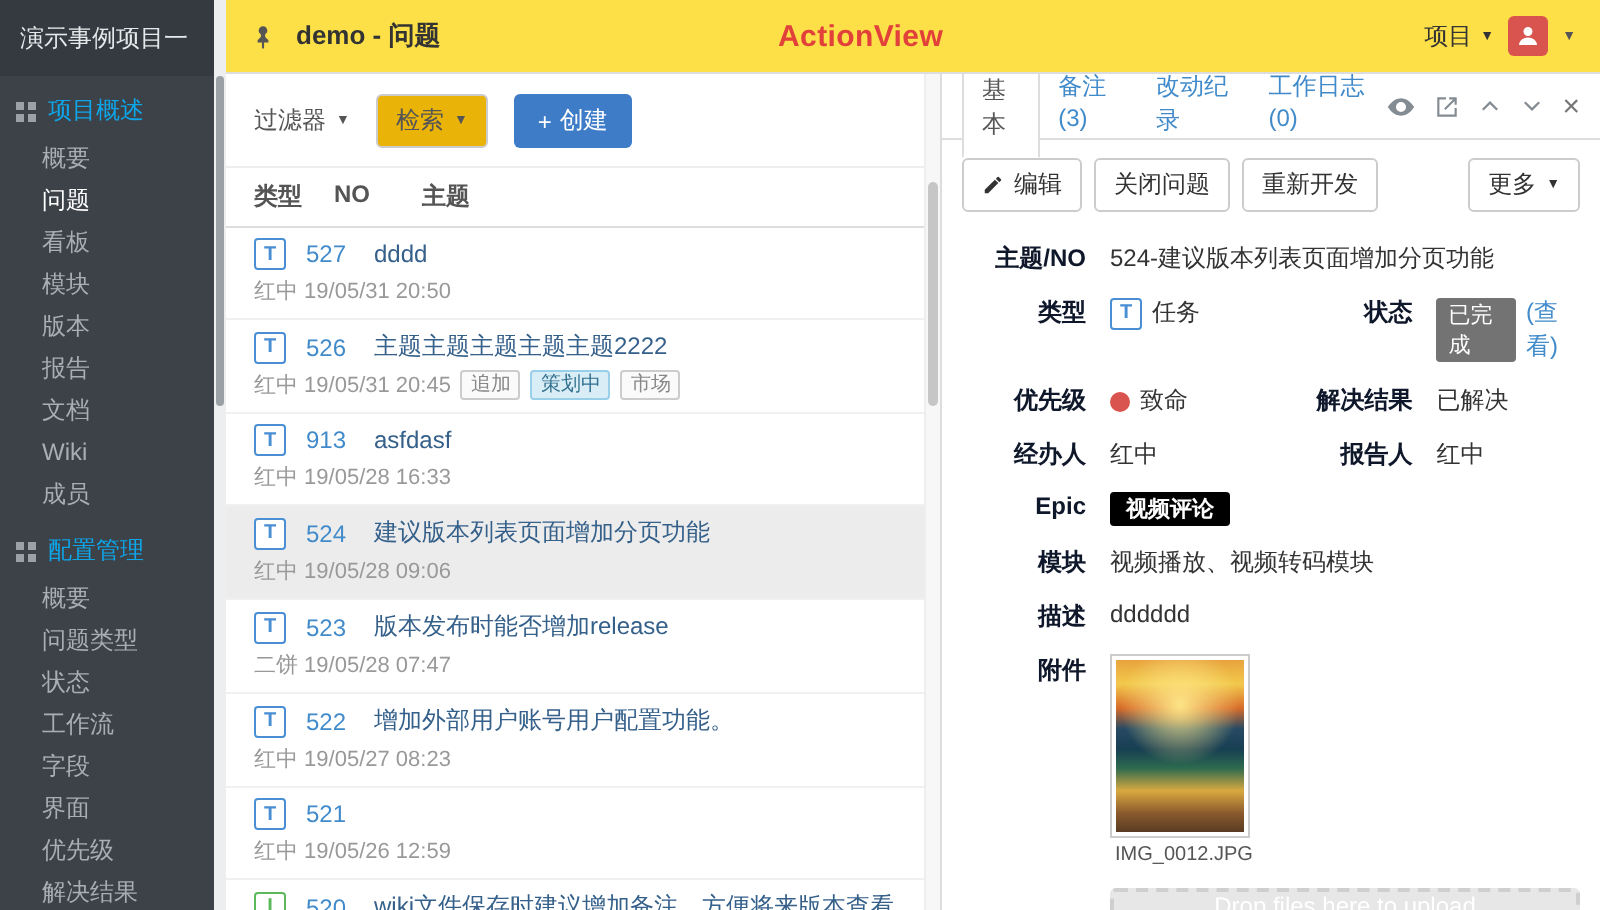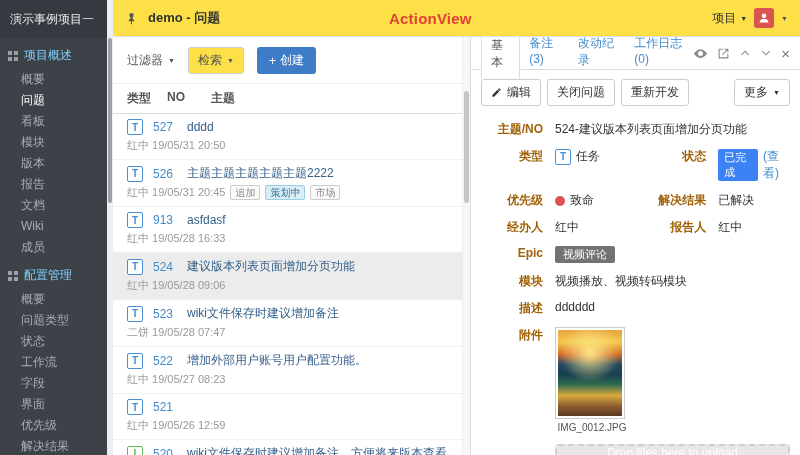--- a/index.html
+++ b/index.html
@@ -3,21 +3,21 @@
 <meta charset="utf-8">
 <style>
   * { margin:0; padding:0; box-sizing:border-box; }
   html,body { width:800px; height:455px; overflow:hidden; }
   body { font-family:"Liberation Sans","DejaVu Sans",sans-serif; font-size:12px; color:#333; background:#fff; }
   .app { display:flex; width:800px; height:455px; }
 
   
   .sidebar { width:113px; flex-shrink:0; background:#3c4248; color:#b6bcc1; position:relative; overflow:hidden; }
   .sidebar-header { height:38px; display:flex; align-items:center; padding:0 10px; background:#343a3f; color:#e6e9eb; font-size:12px; white-space:nowrap; }
-  .section-title { display:flex; align-items:center; gap:6px; padding:9px 8px 5px 8px; color:#7dd3fc; font-size:12px; white-space:nowrap; }
+  .section-title { display:flex; align-items:center; gap:6px; padding:9px 8px 5px 8px; color:#0ea5e9; font-size:12px; white-space:nowrap; }
   .sec-icon { display:inline-flex; color:#9aa1a7; }
   .side-item { padding:4px 8px 4px 21px; font-size:12px; color:#a7aeb4; cursor:pointer; white-space:nowrap; line-height:13px; }
   .side-item.active { color:#ffffff; }
   .sidebar-scroll { position:absolute; top:0; right:0; width:6px; height:100%; background:#edeef0; }
   .sidebar-scroll .thumb { position:absolute; top:38px; left:1px; width:4px; height:165px; background:#9aa0a5; border-radius:2px; }
 
   
   .main { flex:1; display:flex; flex-direction:column; min-width:0; }
   .topbar { position:relative; height:37px; flex-shrink:0; background:#fde047; border-bottom:1px solid #ddd; display:flex; align-items:center; gap:10px; padding:0 12px; }
   .pin-btn { color:#555; display:inline-flex; cursor:pointer; }
@@ -27,21 +27,21 @@
   .project-menu { color:#333; font-size:12px; display:inline-flex; align-items:center; gap:4px; cursor:pointer; }
   .caret { font-size:7px; line-height:1; color:inherit; }
   .avatar { width:20px; height:20px; border-radius:3px; display:inline-flex; align-items:center; justify-content:center; cursor:pointer; }
 
   .content { display:flex; flex:1; min-height:0; }
 
   
   .list-panel { width:357px; flex-shrink:0; position:relative; overflow:hidden; background:#fff; }
   .list-toolbar { display:flex; align-items:center; gap:13px; padding:10px 12px 9px 14px; }
   .dd-plain { color:#555; display:inline-flex; align-items:center; gap:5px; cursor:pointer; }
-  .dd-boxed { border:1px solid #ccc; border-radius:3px; padding:4px 9px; color:#555; display:inline-flex; align-items:center; gap:5px; cursor:pointer; background:#fde047; }
+  .dd-boxed { border:1px solid #ccc; border-radius:3px; padding:4px 9px; color:#555; display:inline-flex; align-items:center; gap:5px; cursor:pointer; background:#eab308; }
   .create-btn { border:none; border-radius:3px; color:#fff; padding:5px 12px; font-size:12px; display:inline-flex; align-items:center; gap:4px; cursor:pointer; }
   .list-head { display:flex; padding:6px 12px 6px 14px; font-weight:bold; color:#555; border-top:1px solid #eee; border-bottom:1px solid #ddd; }
   .col-type { width:40px; }
   .col-no { width:44px; }
   .col-subject { flex:1; }
   .issue-row { padding:5px 12px 6px 14px; border-bottom:1px solid #f0f0f0; cursor:pointer; }
   .issue-row.selected { background:#ececec; }
   .row-line1 { display:flex; align-items:center; white-space:nowrap; overflow:hidden; margin-bottom:3px; }
   .type-badge { width:16px; height:16px; border:1px solid; border-radius:2px; display:inline-flex; align-items:center; justify-content:center; font-size:10px; font-weight:bold; background:#fff; flex-shrink:0; }
   .row-line1 .type-badge { margin-right:10px; }
@@ -59,21 +59,21 @@
   .tab.active { border:1px solid #ddd; border-bottom:1px solid #fff; border-radius:3px 3px 0 0; color:#555; background:#fff; position:relative; top:1px; }
   .tab-icons { margin-left:auto; display:flex; align-items:center; gap:9px; color:#848c93; }
   .tab-icons > span { display:inline-flex; cursor:pointer; }
   .icon-close { font-size:15px; line-height:1; color:#777; }
   .actions { display:flex; align-items:center; gap:6px; padding:9px 10px 8px 10px; flex-shrink:0; }
   .btn { border:1px solid #ccc; border-radius:3px; background:#fff; padding:4px 9px; font-size:12px; color:#333; display:inline-flex; align-items:center; gap:5px; cursor:pointer; white-space:nowrap; }
   .btn-more { margin-left:auto; }
   .fields { padding:2px 10px 0 10px; }
   .frow { display:flex; align-items:flex-start; padding:5px 0; font-size:12px; }
   .fcol { display:flex; align-items:flex-start; flex:1; min-width:0; }
-  .flabel { width:62px; flex-shrink:0; text-align:right; font-weight:bold; color:#a16207; margin-right:12px; }
+  .flabel { width:62px; flex-shrink:0; text-align:right; font-weight:bold; color:#0f172a; margin-right:12px; }
   .fvalue { color:#333; display:inline-flex; align-items:center; gap:5px; min-width:0; }
   .status-badge { color:#fff; border-radius:2px; padding:1px 6px; font-size:11px; }
   .view-link { color:#428bca; cursor:pointer; }
   .prio-dot { width:10px; height:10px; border-radius:50%; display:inline-block; }
   .epic-badge { color:#fff; border-radius:2px; padding:1px 8px; font-size:11px; }
   .attach-box { display:inline-block; }
   .attach-thumb { width:70px; height:92px; border:1px solid #ccc; padding:2px; background:#fff; cursor:pointer; }
   .attach-img { width:100%; height:100%;
     background:
       radial-gradient(circle at 50% 26%, rgba(255,235,140,.95), rgba(255,170,50,0) 42%),
@@ -227,21 +227,21 @@
                 <a class="row-subject">建议版本列表页面增加分页功能</a>
               </div>
               <div class="row-line2">
                 <span class="row-meta">红中 19/05/28 09:06</span>
               </div>
             </div>
             <div class="issue-row">
               <div class="row-line1">
                 <span class="type-badge" style="color: rgb(74, 143, 212); border-color: rgb(74, 143, 212);">T</span>
                 <a class="row-no">523</a>
-                <a class="row-subject">wiki文件保存时建议增加备注</a>
+                <a class="row-subject">版本发布时能否增加release</a>
               </div>
               <div class="row-line2">
                 <span class="row-meta">二饼 19/05/28 07:47</span>
               </div>
             </div>
             <div class="issue-row">
               <div class="row-line1">
                 <span class="type-badge" style="color: rgb(74, 143, 212); border-color: rgb(74, 143, 212);">T</span>
                 <a class="row-no">522</a>
                 <a class="row-subject">增加外部用户账号用户配置功能。</a>
@@ -330,21 +330,21 @@
             <div class="fcol" style="flex:1.12">
               <span class="flabel">类型</span>
               <span class="fvalue">
                 <span class="type-badge" id="detail-type-badge" style="color: rgb(74, 143, 212); border-color: rgb(74, 143, 212);">T</span>
                 <span>任务</span>
               </span>
             </div>
             <div class="fcol">
               <span class="flabel">状态</span>
               <span class="fvalue">
-                <span class="status-badge" id="status-badge" style="background: #3b82f6;">已完成</span>
+                <span class="status-badge" id="status-badge" style="background: #737373;">已完成</span>
                 <span class="view-link">(查看)</span>
               </span>
             </div>
           </div>
           <div class="frow">
             <div class="fcol" style="flex:1.12">
               <span class="flabel">优先级</span>
               <span class="fvalue">
                 <span class="prio-dot" id="priority-dot" style="background: rgb(217, 83, 79);"></span>
                 <span>致命</span>
@@ -361,21 +361,21 @@
               <span class="fvalue">红中</span>
             </div>
             <div class="fcol">
               <span class="flabel">报告人</span>
               <span class="fvalue">红中</span>
             </div>
           </div>
           <div class="frow">
             <span class="flabel">Epic</span>
             <span class="fvalue">
-              <span class="epic-badge" id="epic-badge" style="background: #737373;">视频评论</span>
+              <span class="epic-badge" id="epic-badge" style="background: #000000; font-weight: bold;">视频评论</span>
             </span>
           </div>
           <div class="frow">
             <span class="flabel">模块</span>
             <span class="fvalue">视频播放、视频转码模块</span>
           </div>
           <div class="frow">
             <span class="flabel">描述</span>
             <span class="fvalue">dddddd</span>
           </div>

